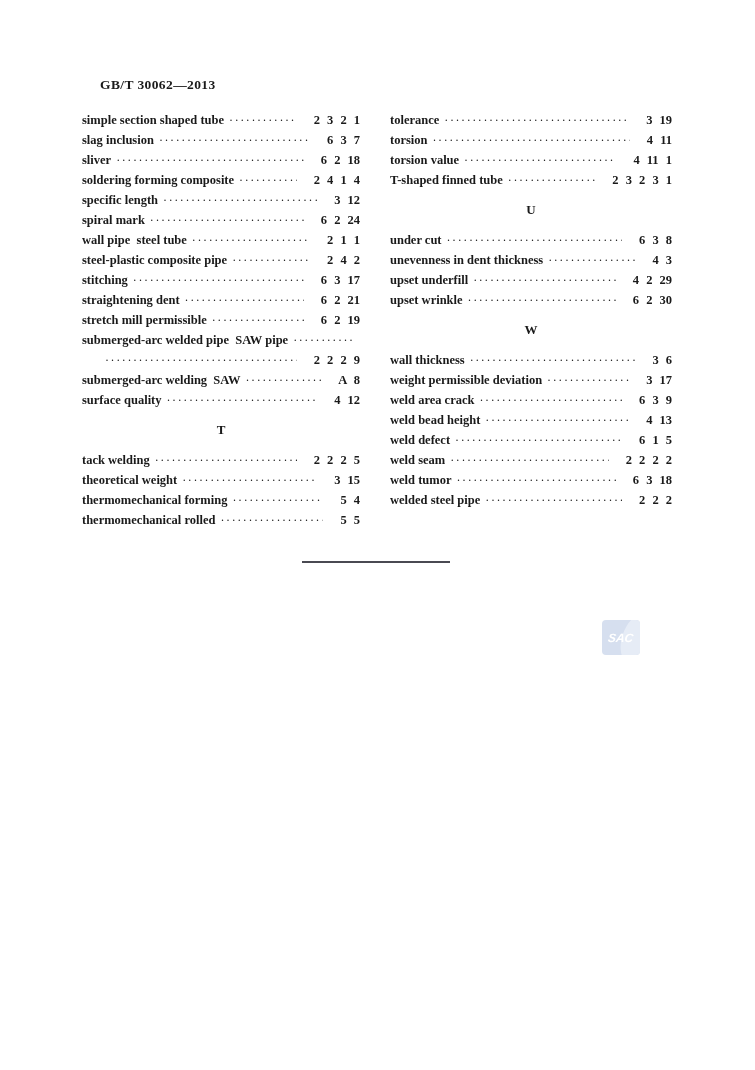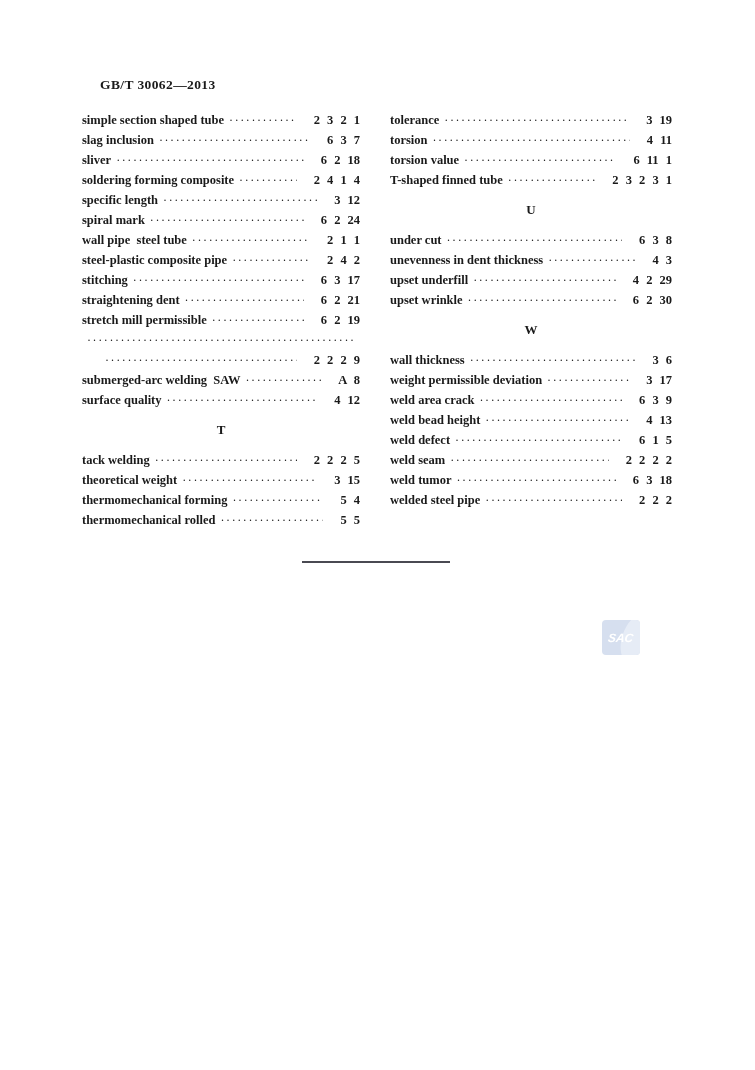--- a/index.html
+++ b/index.html
@@ -161,20 +161,21 @@
           <span class="term">straightening dent</span>
           <span class="leader">··························································································</span>
           <span class="locant">6 2 21</span>
         </div>
         <div class="entry">
           <span class="term">stretch mill permissible</span>
           <span class="leader">··························································································</span>
           <span class="locant">6 2 19</span>
         </div>
         <div class="entry">
+          <span class="term">submerged-arc welded pipe  SAW pipe</span>
           <span class="leader">··························································································</span>
         </div>
         <div class="entry">
           <span class="leader indented">··························································································</span>
           <span class="locant">2 2 2 9</span>
         </div>
         <div class="entry">
           <span class="term">submerged-arc welding  SAW</span>
           <span class="leader">··························································································</span>
           <span class="locant">A 8</span>
@@ -213,21 +214,21 @@
           <span class="locant">3 19</span>
         </div>
         <div class="entry">
           <span class="term">torsion</span>
           <span class="leader">··························································································</span>
           <span class="locant">4 11</span>
         </div>
         <div class="entry">
           <span class="term">torsion value</span>
           <span class="leader">··························································································</span>
-          <span class="locant">6 11 1</span>
+          <span class="locant">4 11 1</span>
         </div>
         <div class="entry">
           <span class="term">T-shaped finned tube</span>
           <span class="leader">··························································································</span>
           <span class="locant">2 3 2 3 1</span>
         </div>
         <div class="section-head">U</div>
         <div class="entry">
           <span class="term">under cut</span>
           <span class="leader">··························································································</span>

